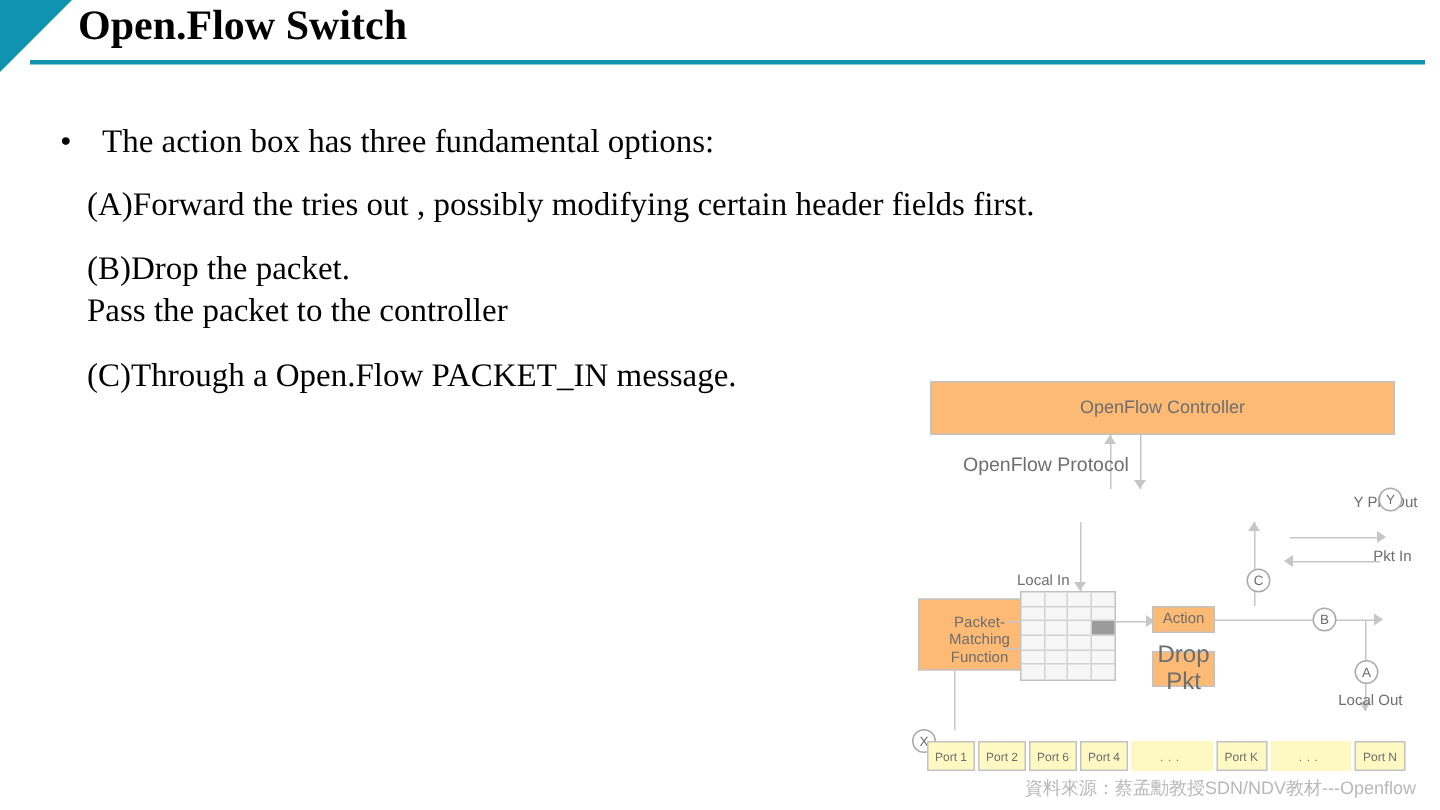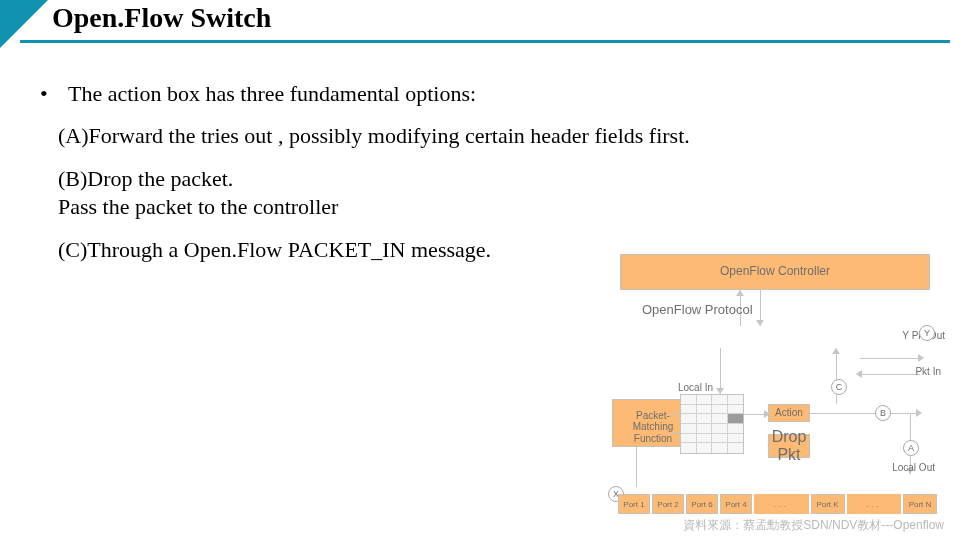--- a/index.html
+++ b/index.html
@@ -149,21 +149,21 @@
 
   .portbar {
     position: absolute;
     left: 8px; bottom: 0; right: 8px; height: 20px;
     display: flex; gap: 2px;
   }
   .port {
     border: 1px solid #c2c2c2;
     box-sizing: border-box;
     display:flex; align-items:center; justify-content:center;
-    font-size: 8px; color:#6e6e6e; background:#fdba74;
+    font-size: 8px; color:#6e6e6e; background:#fef9c3;
     flex: 0 0 32px;
   }
   .port.wide  { flex: 0 0 34px; }
   .port.dots  { flex: 1 0 auto; border-top:none; border-bottom:none; border-left:none; border-right:none; letter-spacing:3px; }
 
   
   .line { position:absolute; background:#c6c6c6; }
   .vline { width:1px; }
   .hline { height:1px; }
   .arrow {

